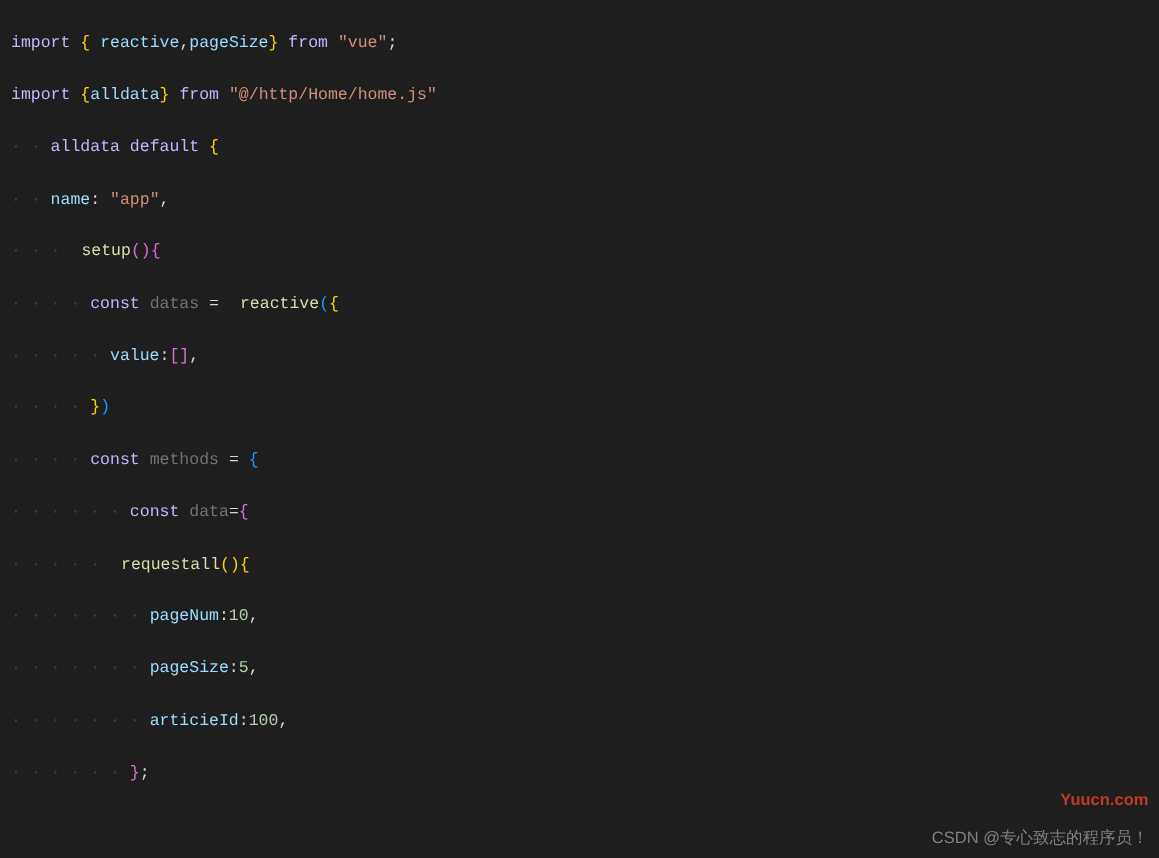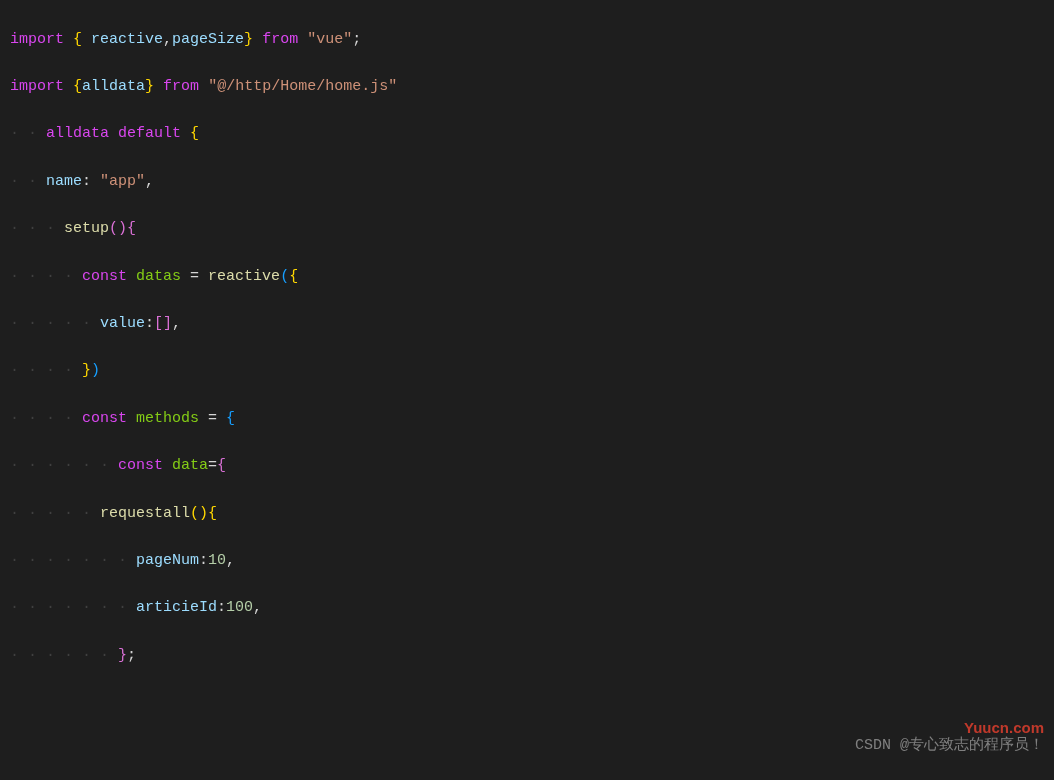--- a/index.html
+++ b/index.html
@@ -17,38 +17,38 @@
     padding: 4px 0 0 10px;
     white-space: pre;
     color: #d4d4d4;
   }
   .line {
     height: 23.7px;
     display: block;
   }
   
   .tag   { color: #808080; }
-  .kw    { color: #d946ef; }  
-  .fn    { color: #dcdcaa; }  
+  .kw    { color: #c4b5fd; }  
+  .fn    { color: #dcdcaa; margin-left: 10px; }  
   .var   { color: #9cdcfe; }  
-  .varc  { color: #84cc16; }  
+  .varc  { color: #737373; }  
   .str   { color: #ce9178; }  
   .num   { color: #b5cea8; }
   .punc  { color: #d4d4d4; }
   .brace1{ color: #ffd700; }  
   .brace2{ color: #da70d6; }  
   .brace3{ color: #179fff; }  
   .ws    { color: #404040; }
   .t-red { color: #c0392b; font-weight: bold; }
   .t-gray{ color: #808080; }
   .watermark {
     position: absolute;
-    bottom: 22px;
+    bottom: 6px;
     right: 10px;
-    font-family: Liberation Mono, monospace;
+    font-family: Liberation Sans, sans-serif;
     font-size: 15px;
   }
   .watermark2 {
     position: absolute;
     bottom: 40px;
     right: 10px;
     font-family: sans-serif;
     font-size: 15px;
     margin-top: 48px;
   }
@@ -62,20 +62,21 @@
 <span class="line"><span class="ws">· · </span><span class="kw">alldata</span><span class="ws"> </span><span class="kw">default</span><span class="ws"> </span><span class="brace1">{</span></span>
 <span class="line"><span class="ws">· · </span><span class="var">name</span><span class="punc">:</span><span class="ws"> </span><span class="str">"app"</span><span class="punc">,</span></span>
 <span class="line"><span class="ws">· · · </span><span class="fn">setup</span><span class="brace2">()</span><span class="brace2">{</span></span>
 <span class="line"><span class="ws">· · · · </span><span class="kw">const</span><span class="ws"> </span><span class="varc">datas</span><span class="ws"> </span><span class="punc">=</span><span class="ws"> </span><span class="fn">reactive</span><span class="brace3">(</span><span class="brace1">{</span></span>
 <span class="line"><span class="ws">· · · · · </span><span class="var">value</span><span class="punc">:</span><span class="brace2">[]</span><span class="punc">,</span></span>
 <span class="line"><span class="ws">· · · · </span><span class="brace1">}</span><span class="brace3">)</span></span>
 <span class="line"><span class="ws">· · · · </span><span class="kw">const</span><span class="ws"> </span><span class="varc">methods</span><span class="ws"> </span><span class="punc">=</span><span class="ws"> </span><span class="brace3">{</span></span>
 <span class="line"><span class="ws">· · · · · · </span><span class="kw">const</span><span class="ws"> </span><span class="varc">data</span><span class="punc">=</span><span class="brace2">{</span></span>
 <span class="line"><span class="ws">· · · · · </span><span class="fn">requestall</span><span class="brace1">()</span><span class="brace1">{</span></span>
 <span class="line"><span class="ws">· · · · · · · </span><span class="var">pageNum</span><span class="punc">:</span><span class="num">10</span><span class="punc">,</span></span>
+<span class="line"><span class="ws">· · · · · · · </span><span class="var">pageSize</span><span class="punc">:</span><span class="num">5</span><span class="punc">,</span></span>
 <span class="line"><span class="ws">· · · · · · · </span><span class="var">articieId</span><span class="punc">:</span><span class="num">100</span><span class="punc">,</span></span>
 <span class="line"><span class="ws">· · · · · · </span><span class="brace2">}</span><span class="punc">;</span></span>
 
 
 
 
 
 
 
 

